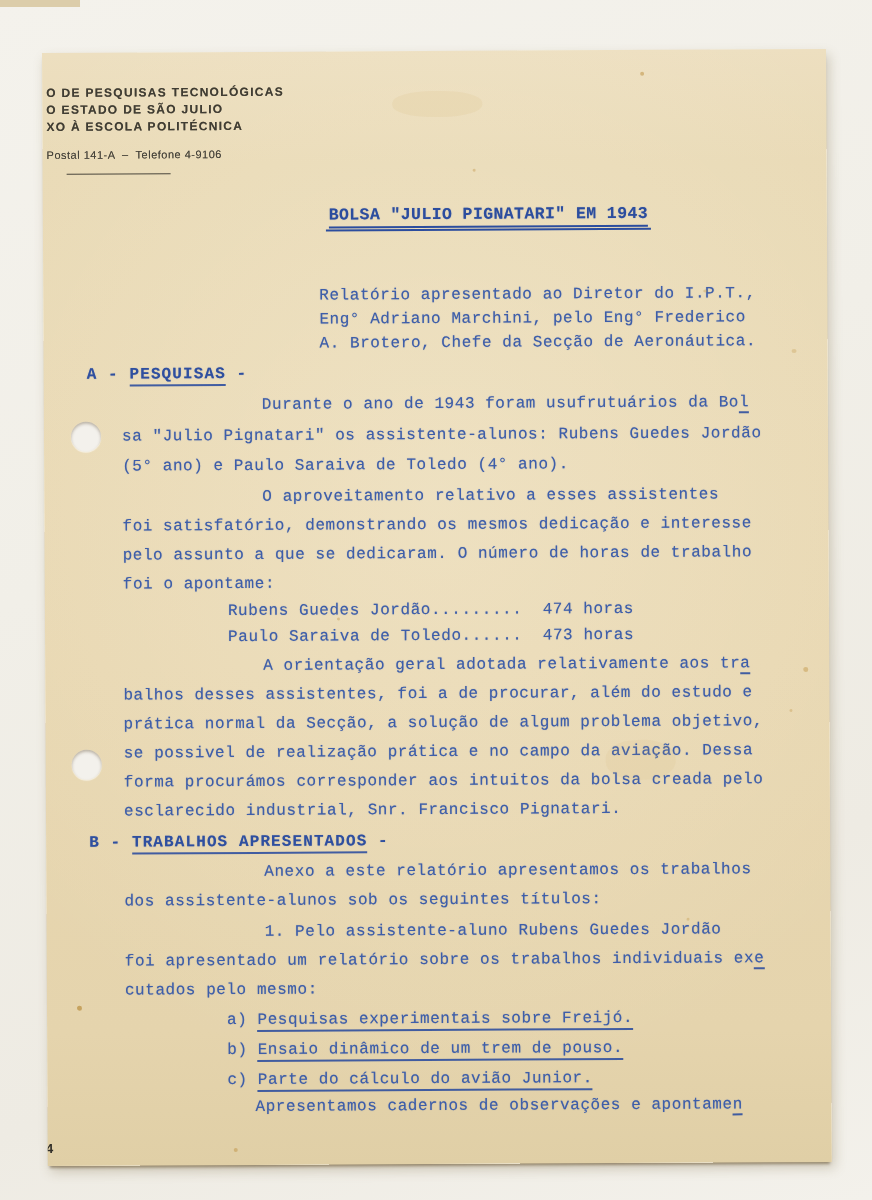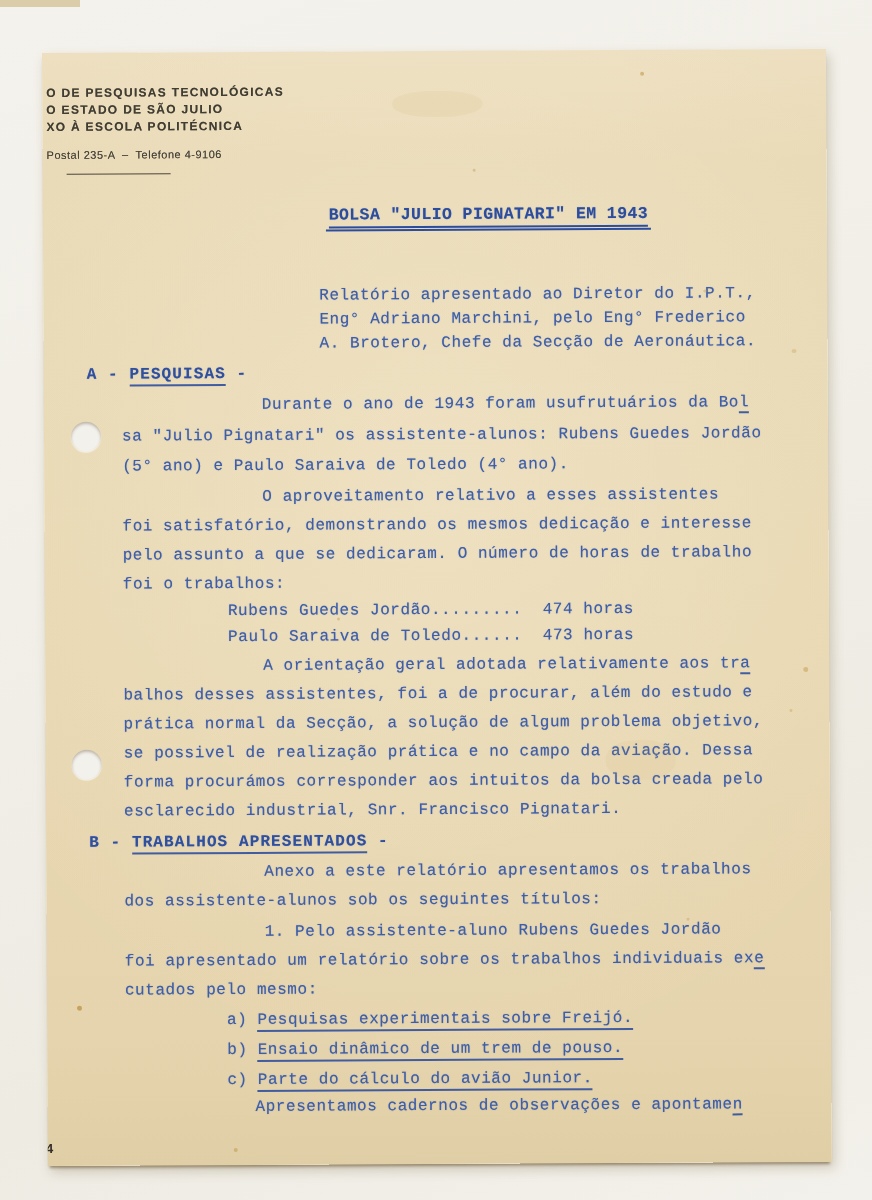--- a/index.html
+++ b/index.html
@@ -59,41 +59,41 @@
 <body>
 
 <div class="scan">
   <div class="top-sliver"></div>
 
   <div class="page">
 
     <div class="lh" style="left:4px;top:33px">O DE PESQUISAS TECNOLÓGICAS</div>
     <div class="lh" style="left:4px;top:50px">O ESTADO DE SÃO JULIO</div>
     <div class="lh" style="left:4px;top:67px">XO À ESCOLA POLITÉCNICA</div>
-    <div class="lh small" style="left:4px;top:96px">Postal 235-A  –  Telefone 4-9106</div>
+    <div class="lh small" style="left:4px;top:96px">Postal 141-A  –  Telefone 4-9106</div>
     <div class="lh-rule"></div>
 
     <div class="tl title-line" style="left:224px;top:135px">
       <span class="dunder">BOLSA "JULIO PIGNATARI" EM 1943</span>
     </div>
 
     <div class="tl" style="left:276px;top:235px">Relatório apresentado ao Diretor do I.P.T.,</div>
     <div class="tl" style="left:276px;top:259px">Eng° Adriano Marchini, pelo Eng° Frederico</div>
     <div class="tl" style="left:276px;top:283px">A. Brotero, Chefe da Secção de Aeronáutica.</div>
 
     <div class="tl bold" style="left:43px;top:313px;letter-spacing:1.1px"><span>A - </span><span class="u">PESQUISAS</span><span> -</span></div>
 
     <div class="tl" style="left:218px;top:344px"><span>Durante o ano de 1943 foram usufrutuários da Bo</span><span class="cu">l</span></div>
     <div class="tl" style="left:78px;top:375px">sa "Julio Pignatari" os assistente-alunos: Rubens Guedes Jordão</div>
     <div class="tl" style="left:78px;top:405px">(5° ano) e Paulo Saraiva de Toledo (4° ano).</div>
 
     <div class="tl" style="left:218px;top:436px">O aproveitamento relativo a esses assistentes</div>
     <div class="tl" style="left:78px;top:465px">foi satisfatório, demonstrando os mesmos dedicação e interesse</div>
     <div class="tl" style="left:78px;top:494px">pelo assunto a que se dedicaram. O número de horas de trabalho</div>
-    <div class="tl" style="left:78px;top:523px">foi o trabalhos:</div>
+    <div class="tl" style="left:78px;top:523px">foi o apontame:</div>
 
     <div class="tl" style="left:183px;top:550px">Rubens Guedes Jordão.........  474 horas</div>
     <div class="tl" style="left:183px;top:576px">Paulo Saraiva de Toledo......  473 horas</div>
 
     <div class="tl" style="left:218px;top:605px"><span>A orientação geral adotada relativamente aos tr</span><span class="cu">a</span></div>
     <div class="tl" style="left:78px;top:634px">balhos desses assistentes, foi a de procurar, além do estudo e</div>
     <div class="tl" style="left:78px;top:663px">prática normal da Secção, a solução de algum problema objetivo,</div>
     <div class="tl" style="left:78px;top:692px">se possivel de realização prática e no campo da aviação. Dessa</div>
     <div class="tl" style="left:78px;top:721px">forma procurámos corresponder aos intuitos da bolsa creada pelo</div>
     <div class="tl" style="left:78px;top:750px">esclarecido industrial, Snr. Francisco Pignatari.</div>

